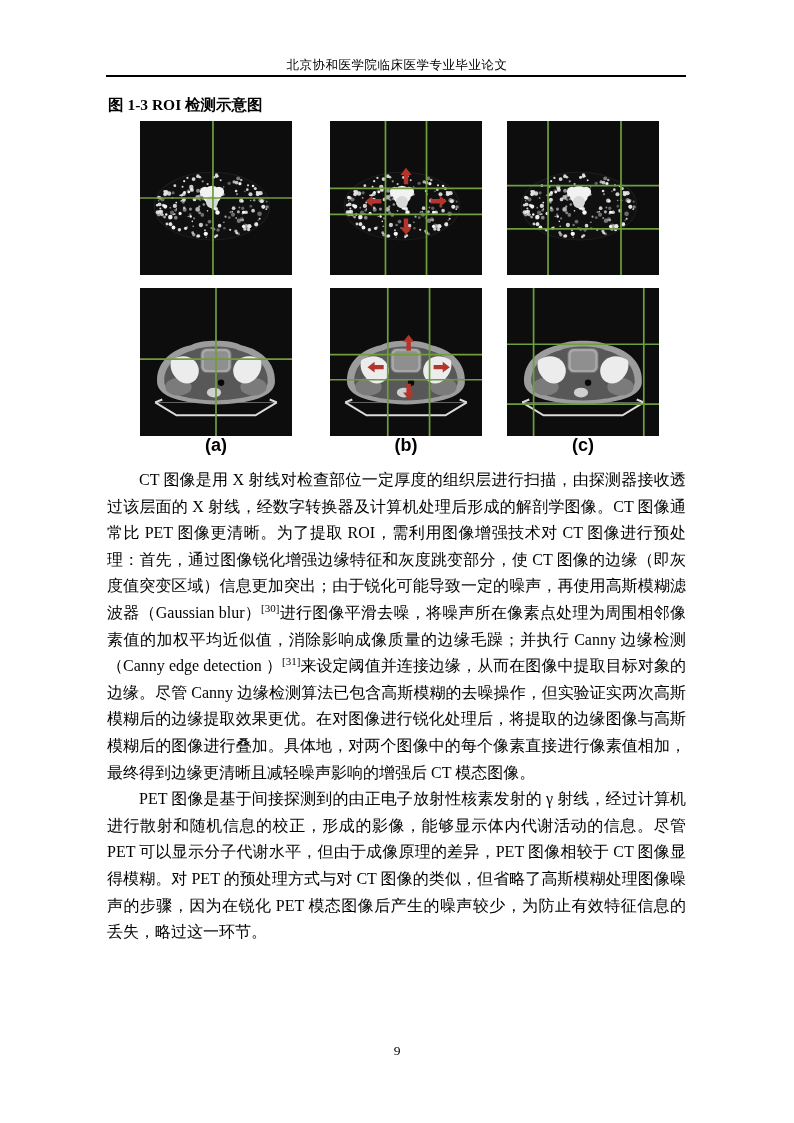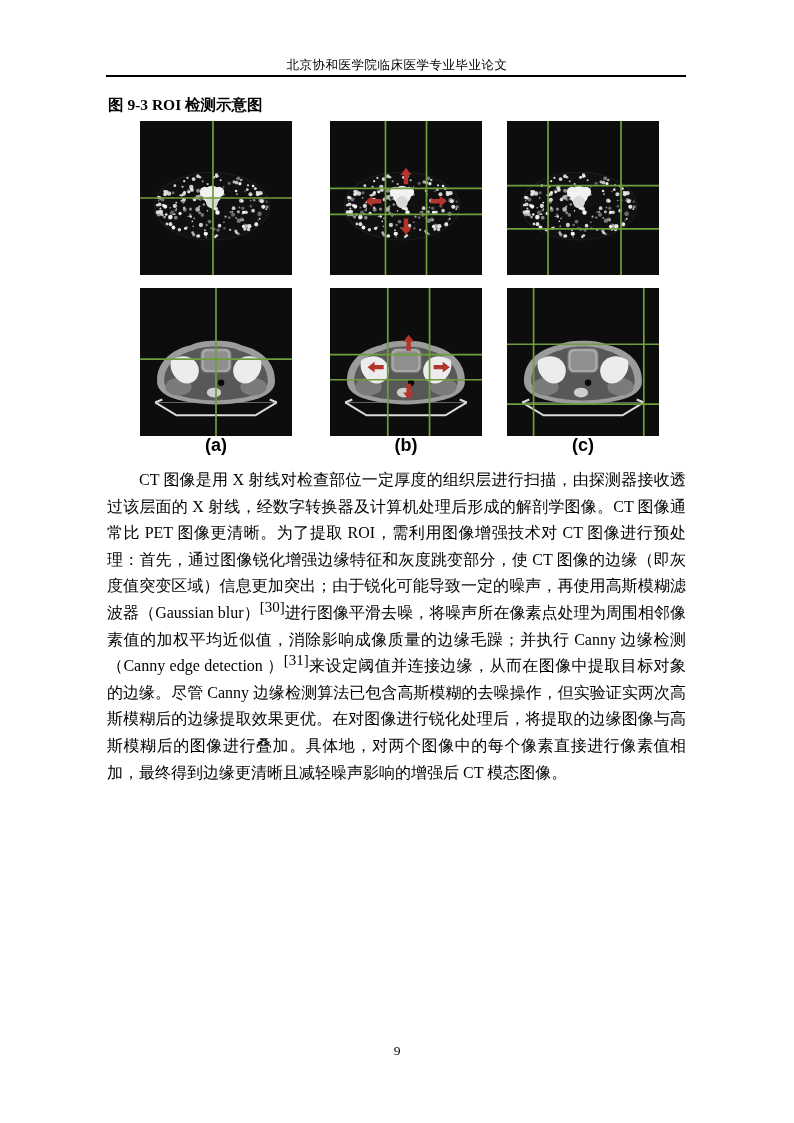--- a/index.html
+++ b/index.html
@@ -31,35 +31,35 @@
   .fig-label {
     position:absolute; top:314px; width:152px; text-align:center;
     font-family:"Liberation Sans", sans-serif; font-weight:bold; font-size:18px;
   }
   .content {
     position:absolute; top:463px; left:107px; width:579px;
     font-size:16px; line-height:26.6px; text-align:justify;
     text-justify:inter-character;
   }
   .content p { margin:0; text-indent:2em; }
-  .content sup { font-size:15px; line-height:0; }
+  .content sup { font-size:11px; line-height:0; }
   .page-number {
     position:absolute; top:1039px; left:0; right:0;
     text-align:center; font-size:13.5px;
   }
 </style>
 </head>
 <body>
 
 <div class="page">
 
   <div class="header-title">北京协和医学院临床医学专业毕业论文</div>
   <div class="header-rule"></div>
 
-  <div class="figure-caption">图 9-3 ROI 检测示意图</div>
+  <div class="figure-caption">图 1-3 ROI 检测示意图</div>
 
   <div class="figure">
     <div class="panel p-r1 p-c1">
         <svg viewBox="0 0 150 150" preserveAspectRatio="none" xmlns="http://www.w3.org/2000/svg">
           <ellipse cx="71" cy="83" rx="57" ry="33" fill="#101010" stroke="#1f1f1f"></ellipse>
           <circle cx="29.9" cy="84.4" r="0.9" fill="#ffffff" opacity="0.47"></circle>
           <circle cx="34.3" cy="90.7" r="0.8" fill="#ffffff" opacity="0.92"></circle>
           <circle cx="41.2" cy="72.4" r="1.2" fill="#ffffff" opacity="0.85"></circle>
           <circle cx="62.6" cy="75.8" r="1.5" fill="#ffffff" opacity="0.46"></circle>
           <circle cx="60.7" cy="72.1" r="1.6" fill="#ffffff" opacity="0.64"></circle>
@@ -752,16 +752,17 @@
           <line x1="0" y1="117.75" x2="150" y2="117.75" stroke="#6f9e3c" stroke-width="1.7"></line>
         </svg>
       </div>
     <div class="fig-label p-c1">(a)</div>
     <div class="fig-label p-c2">(b)</div>
     <div class="fig-label p-c3">(c)</div>
   </div>
 
   <div class="content">
     <p><span>CT 图像是用 X 射线对检查部位一定厚度的组织层进行扫描，由探测器接收透过该层面的 X 射线，经数字转换器及计算机处理后形成的解剖学图像。CT 图像通常比 PET 图像更清晰。为了提取 ROI，需利用图像增强技术对 CT 图像进行预处理：首先，通过图像锐化增强边缘特征和灰度跳变部分，使 CT 图像的边缘（即灰度值突变区域）信息更加突出；由于锐化可能导致一定的噪声，再使用高斯模糊滤波器（Gaussian blur）</span><sup>[30]</sup><span>进行图像平滑去噪，将噪声所在像素点处理为周围相邻像素值的加权平均近似值，消除影响成像质量的边缘毛躁；并执行 Canny 边缘检测（Canny edge detection ）</span><sup>[31]</sup><span>来设定阈值并连接边缘，从而在图像中提取目标对象的边缘。尽管 Canny 边缘检测算法已包含高斯模糊的去噪操作，但实验证实两次高斯模糊后的边缘提取效果更优。在对图像进行锐化处理后，将提取的边缘图像与高斯模糊后的图像进行叠加。具体地，对两个图像中的每个像素直接进行像素值相加，最终得到边缘更清晰且减轻噪声影响的增强后 CT 模态图像。</span></p>
+    <p>PET 图像是基于间接探测到的由正电子放射性核素发射的 γ 射线，经过计算机进行散射和随机信息的校正，形成的影像，能够显示体内代谢活动的信息。尽管 PET 可以显示分子代谢水平，但由于成像原理的差异，PET 图像相较于 CT 图像显得模糊。对 PET 的预处理方式与对 CT 图像的类似，但省略了高斯模糊处理图像噪声的步骤，因为在锐化 PET 模态图像后产生的噪声较少，为防止有效特征信息的丢失，略过这一环节。</p>
   </div>
 
   <div class="page-number">9</div>
 </div>
 
 </body></html>

